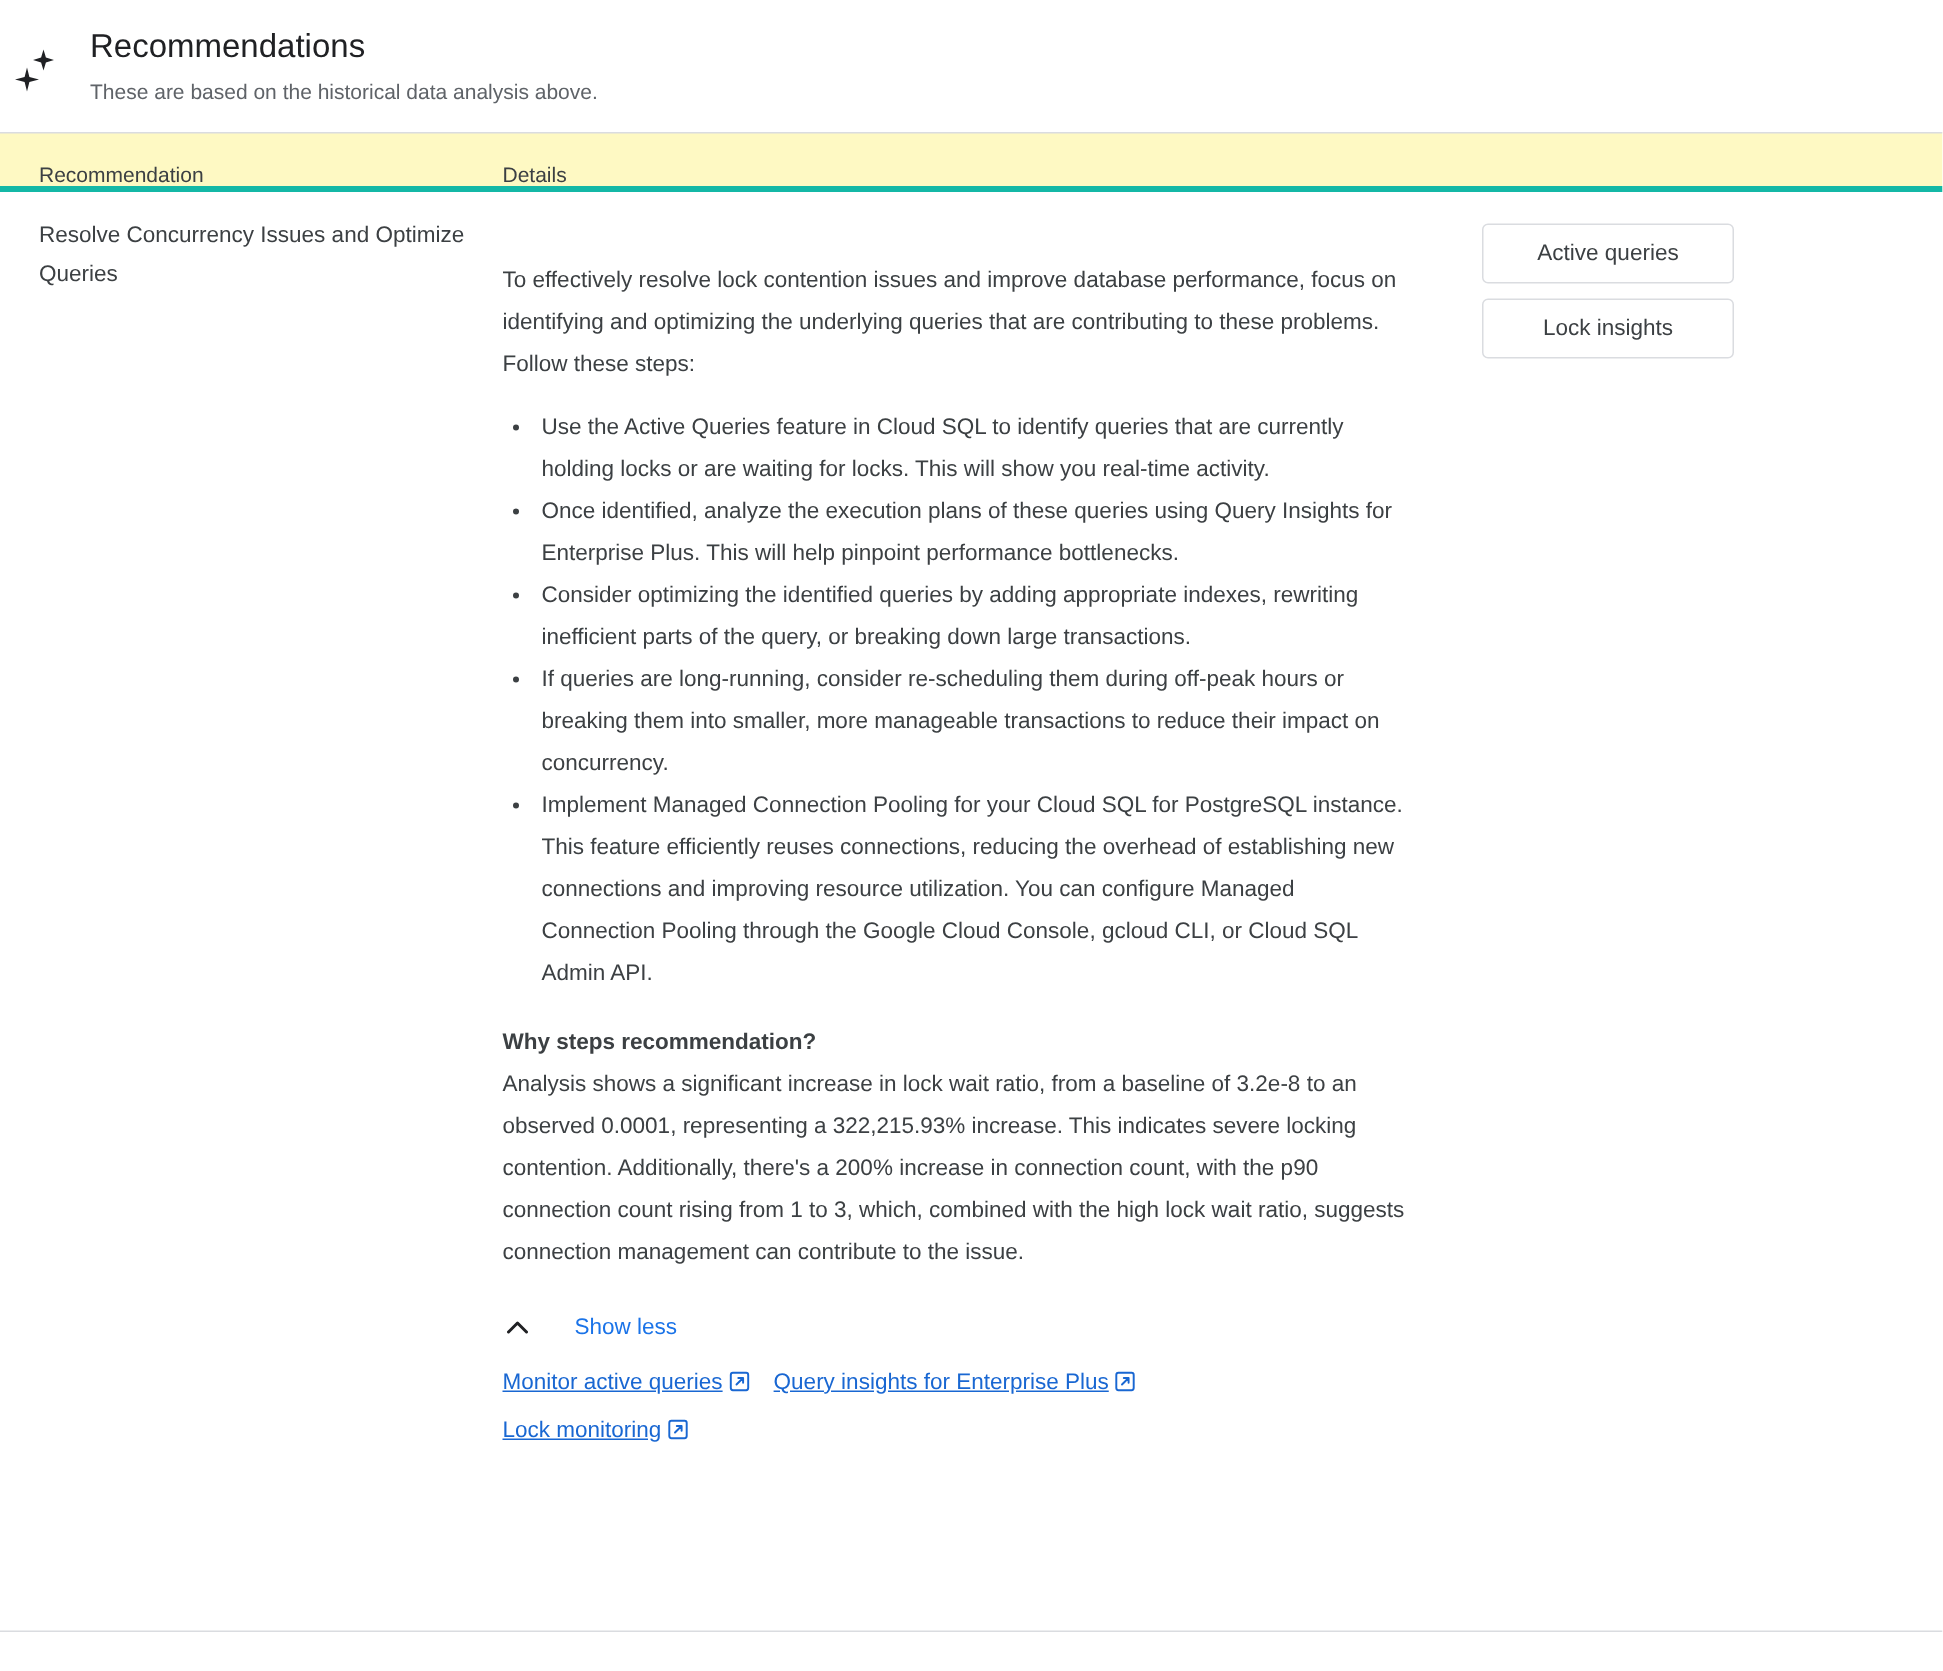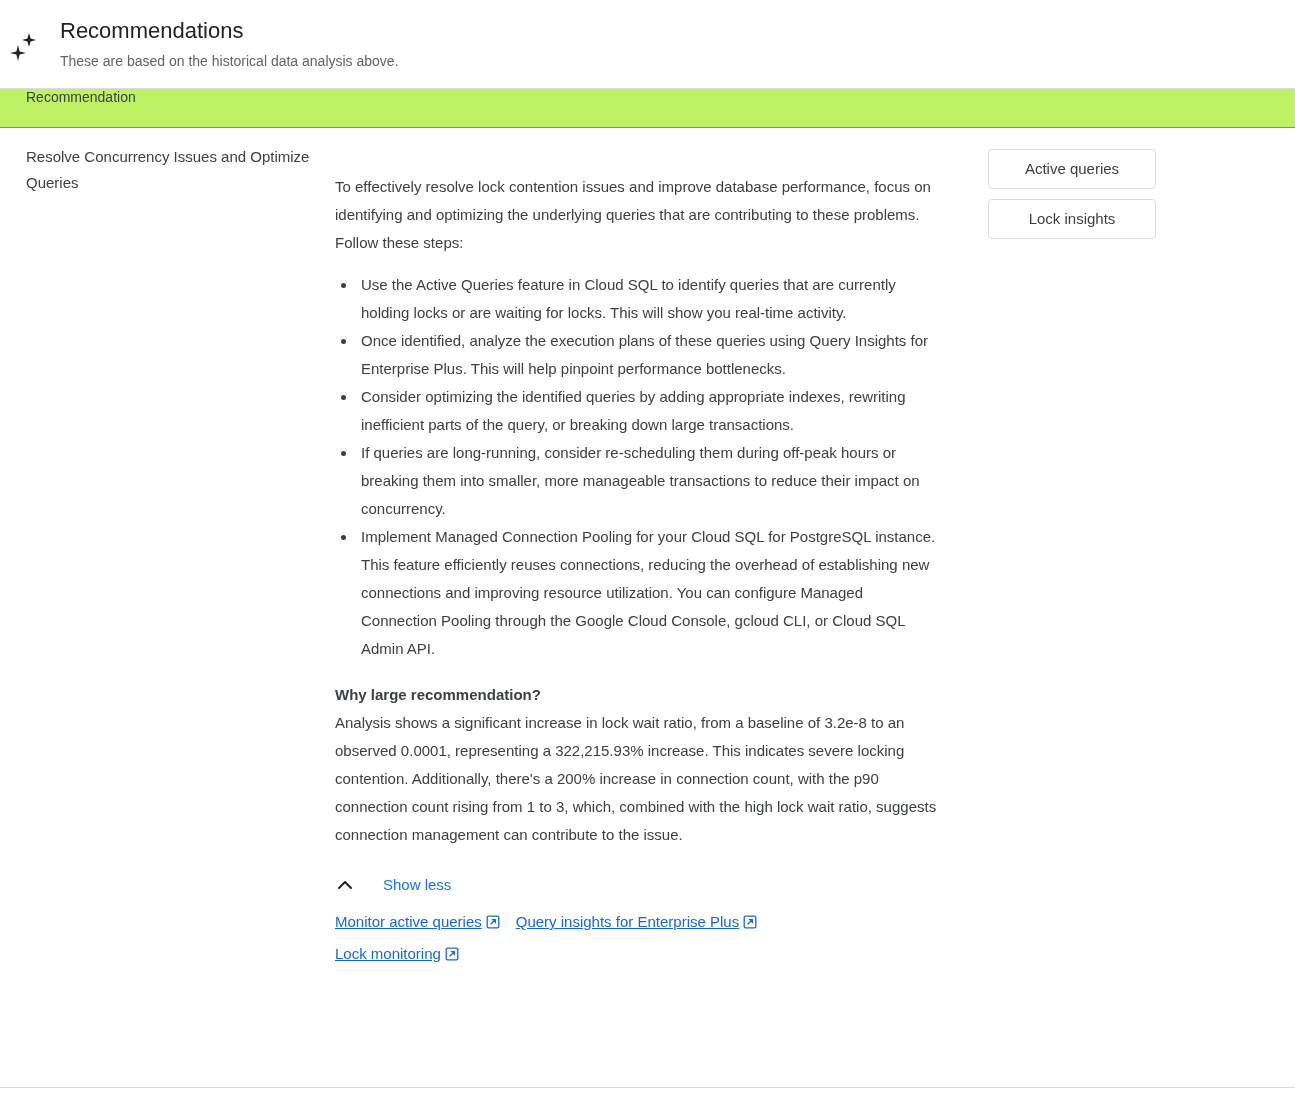--- a/index.html
+++ b/index.html
@@ -44,25 +44,25 @@
     font-size: 14px;
     line-height: 18px;
     color: #5f6368;
     font-weight: 500;
   }
 
   
   .table { width: 100%; }
   .table-head {
     display: flex;
-    background: #bef264;
+    background: #fef9c3;
     border-top: 1px solid #dadce0;
-    border-bottom: 1px solid #14b8a6;
+    border-bottom: 4px solid #14b8a6;
     height: 40px;
-    align-items: flex-start;
+    align-items: flex-end;
   }
   .col-rec { width: 335px; min-width: 335px; padding-left: 26px; }
   .col-details { flex: 1; padding-left: 0px; }
   .col-actions { width: 255px; min-width: 255px; }
   .th {
     font-size: 14px;
     font-weight: 500;
     color: #3c4043;
   }
 
@@ -193,39 +193,40 @@
     <div class="header-text">
       <div class="header-title">Recommendations</div>
       <div class="header-subtitle">These are based on the historical data analysis above.</div>
     </div>
   </div>
 
   <div class="table">
 
     <div class="table-head">
       <div class="col-rec th">Recommendation</div>
+      <div class="col-details th">Details</div>
       <div class="col-actions th"></div>
     </div>
 
     <div class="table-row">
 
       <div class="cell-rec">Resolve Concurrency Issues and Optimize Queries</div>
 
       <div class="cell-details">
         <p class="intro-para">To effectively resolve lock contention issues and improve database performance, focus on identifying and optimizing the underlying queries that are contributing to these problems. Follow these steps:</p>
 
         <ul class="steps">
           <li>Use the Active Queries feature in Cloud SQL to identify queries that are currently holding locks or are waiting for locks. This will show you real-time activity.</li>
           <li>Once identified, analyze the execution plans of these queries using Query Insights for Enterprise Plus. This will help pinpoint performance bottlenecks.</li>
           <li>Consider optimizing the identified queries by adding appropriate indexes, rewriting inefficient parts of the query, or breaking down large transactions.</li>
           <li>If queries are long-running, consider re-scheduling them during off-peak hours or breaking them into smaller, more manageable transactions to reduce their impact on concurrency.</li>
           <li>Implement Managed Connection Pooling for your Cloud SQL for PostgreSQL instance. This feature efficiently reuses connections, reducing the overhead of establishing new connections and improving resource utilization. You can configure Managed Connection Pooling through the Google Cloud Console, gcloud CLI, or Cloud SQL Admin API.</li>
         </ul>
 
-        <div class="why-heading">Why large recommendation?</div>
+        <div class="why-heading">Why steps recommendation?</div>
         <p class="why-body">Analysis shows a significant increase in lock wait ratio, from a baseline of 3.2e-8 to an observed 0.0001, representing a 322,215.93% increase. This indicates severe locking contention. Additionally, there's a 200% increase in connection count, with the p90 connection count rising from 1 to 3, which, combined with the high lock wait ratio, suggests connection management can contribute to the issue.</p>
 
         <div class="show-less">
           <span class="chevron-up">
             <svg width="20" height="20" viewBox="0 0 20 20" aria-hidden="true">
               <path d="M4 13 L10 7 L16 13" fill="none" stroke="#202124" stroke-width="2" stroke-linecap="round" stroke-linejoin="round"></path>
             </svg>
           </span>
           <span class="label">Show less</span>
         </div>

